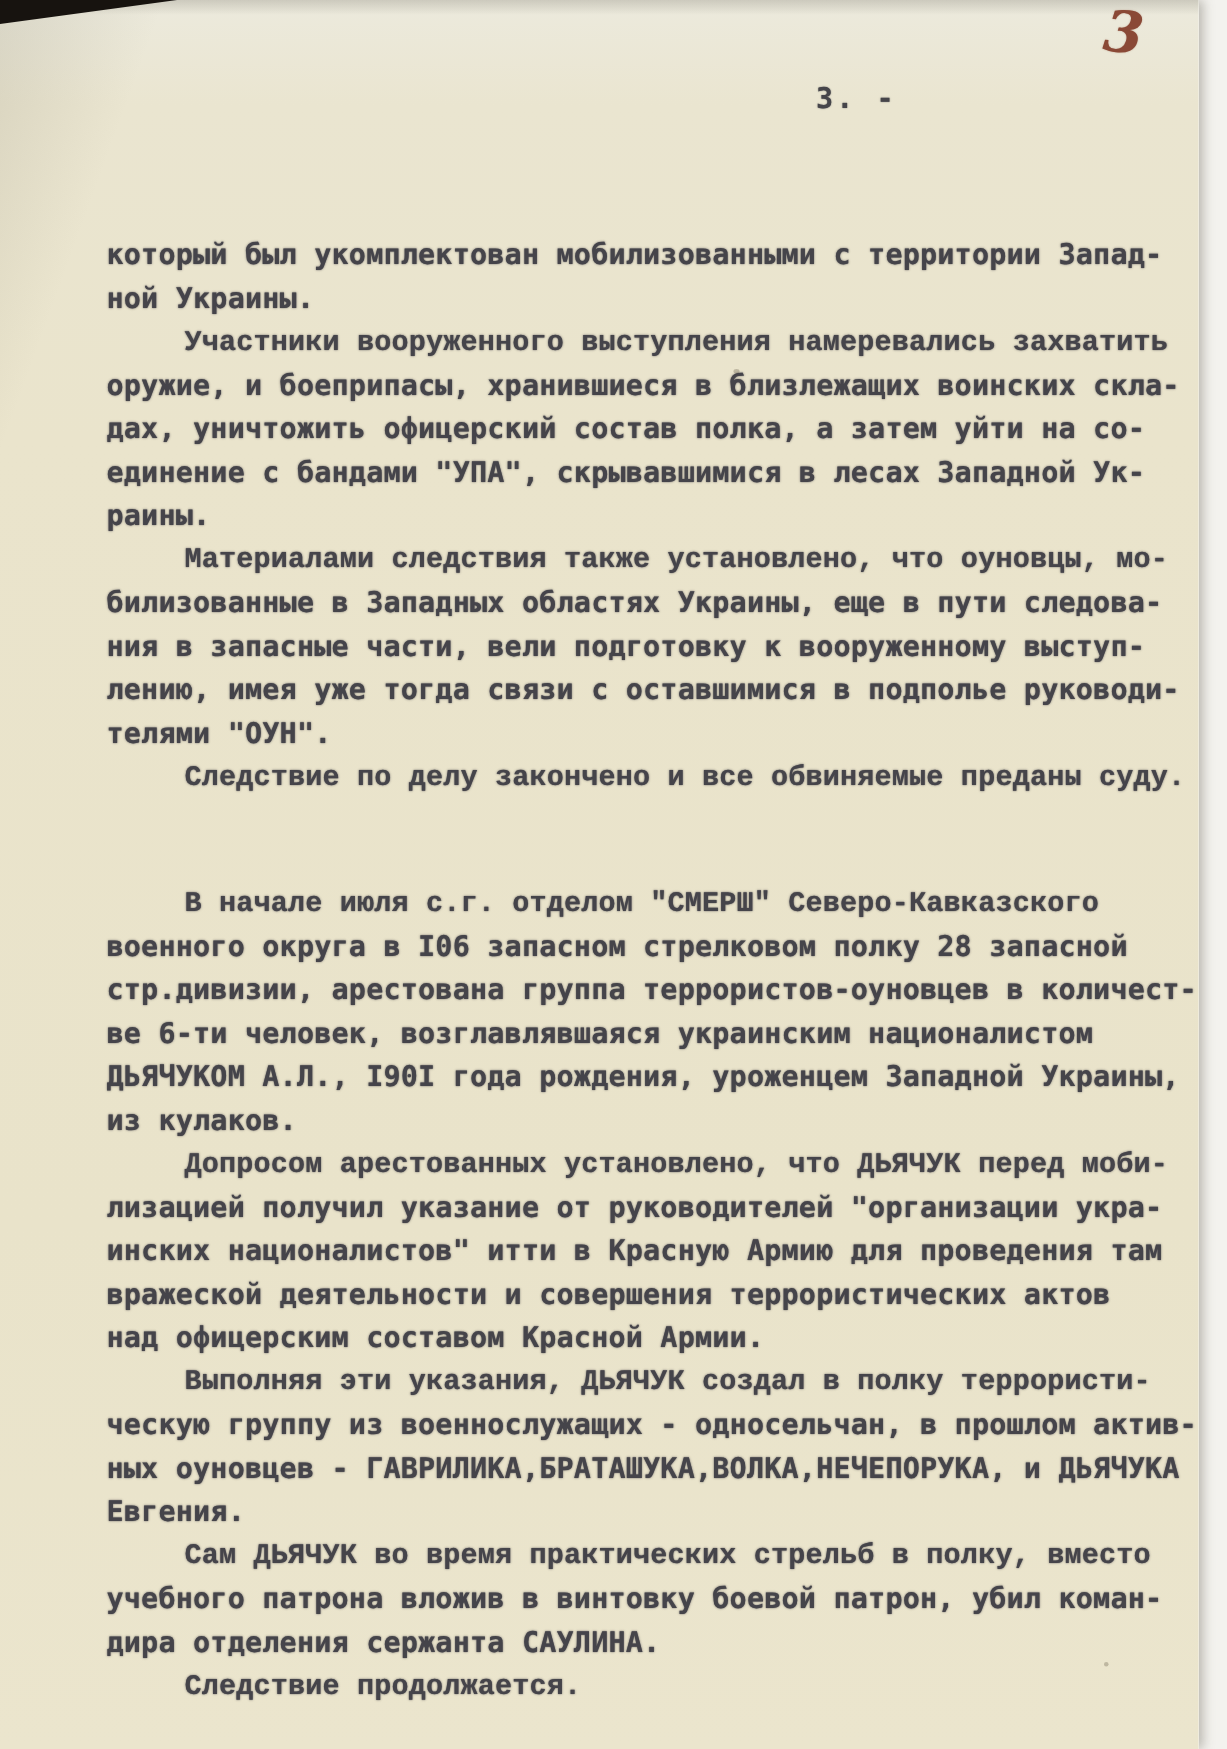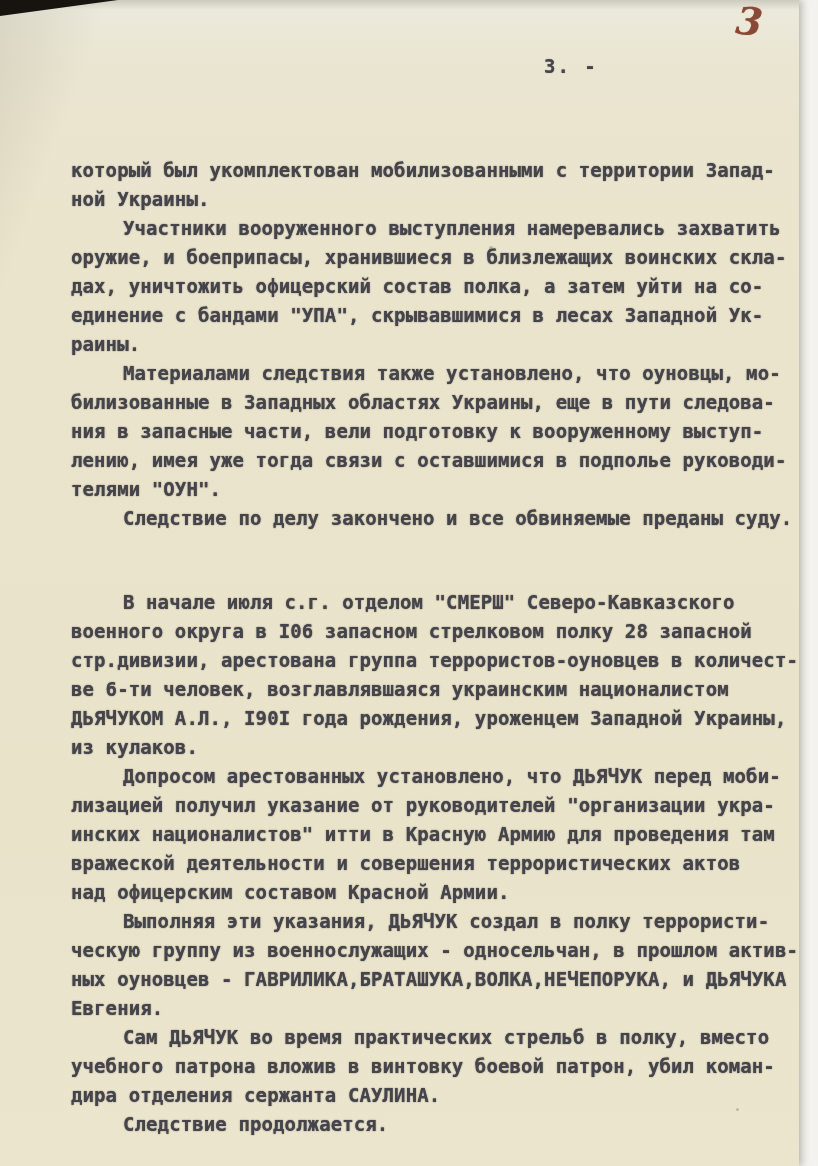--- a/index.html
+++ b/index.html
@@ -74,21 +74,21 @@
     width: 726px;
     font-size: 19px;
     line-height: 29px;
     font-weight: bold;
     letter-spacing: 0.1px;
     color: #45444a;
     text-shadow: 0 0 1px rgba(66,64,70,0.8), 0 0 2px rgba(66,64,70,0.25);
     white-space: pre;
   }
   .doc-text .line { height: 29px; }
-  .doc-text .line.indent { padding-left: 52px; }
+  .doc-text .line.indent { padding-left: 52px; font-family: Liberation Mono, monospace; }
   .doc-text .line.gap { margin-top: 55px; }
   
   .speck { position: absolute; border-radius: 50%; background: rgba(110,100,80,0.35); }
 </style>
 </head>
 <body>
 
 <div class="scan">
   <div class="under-page"></div>
 

